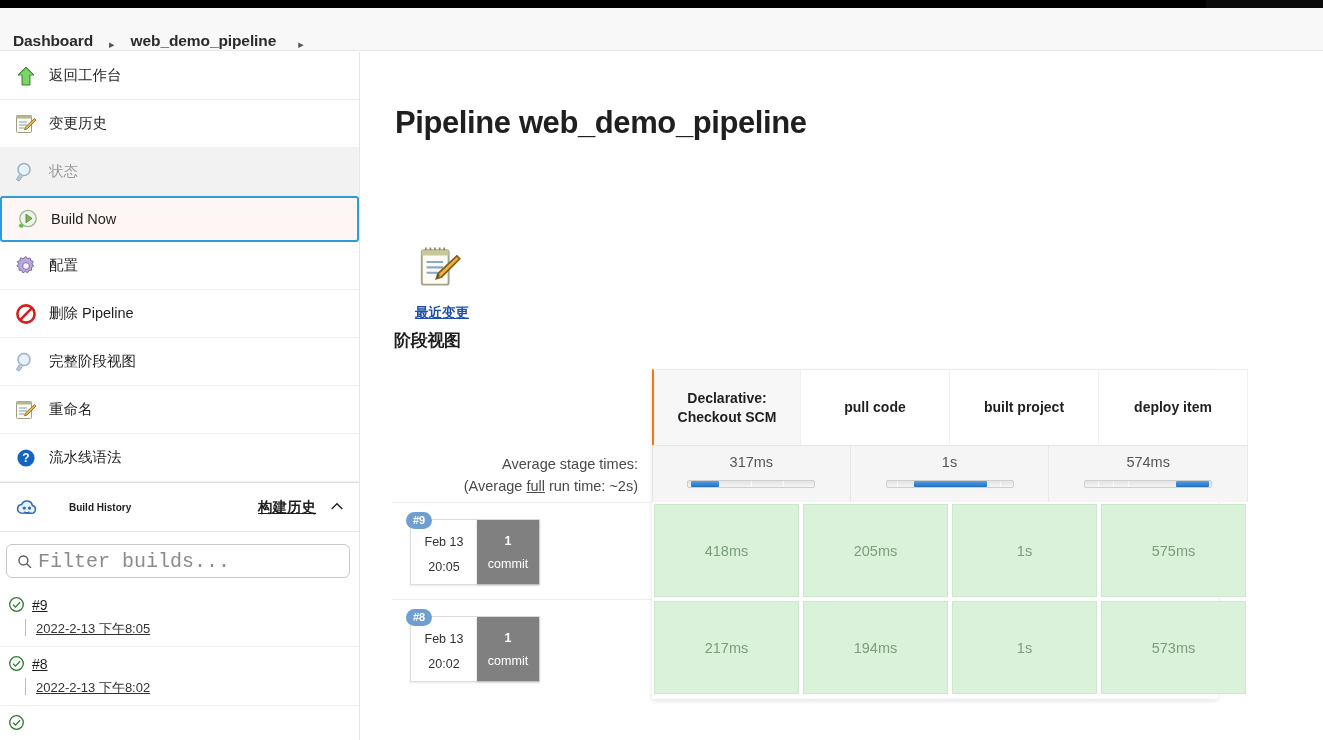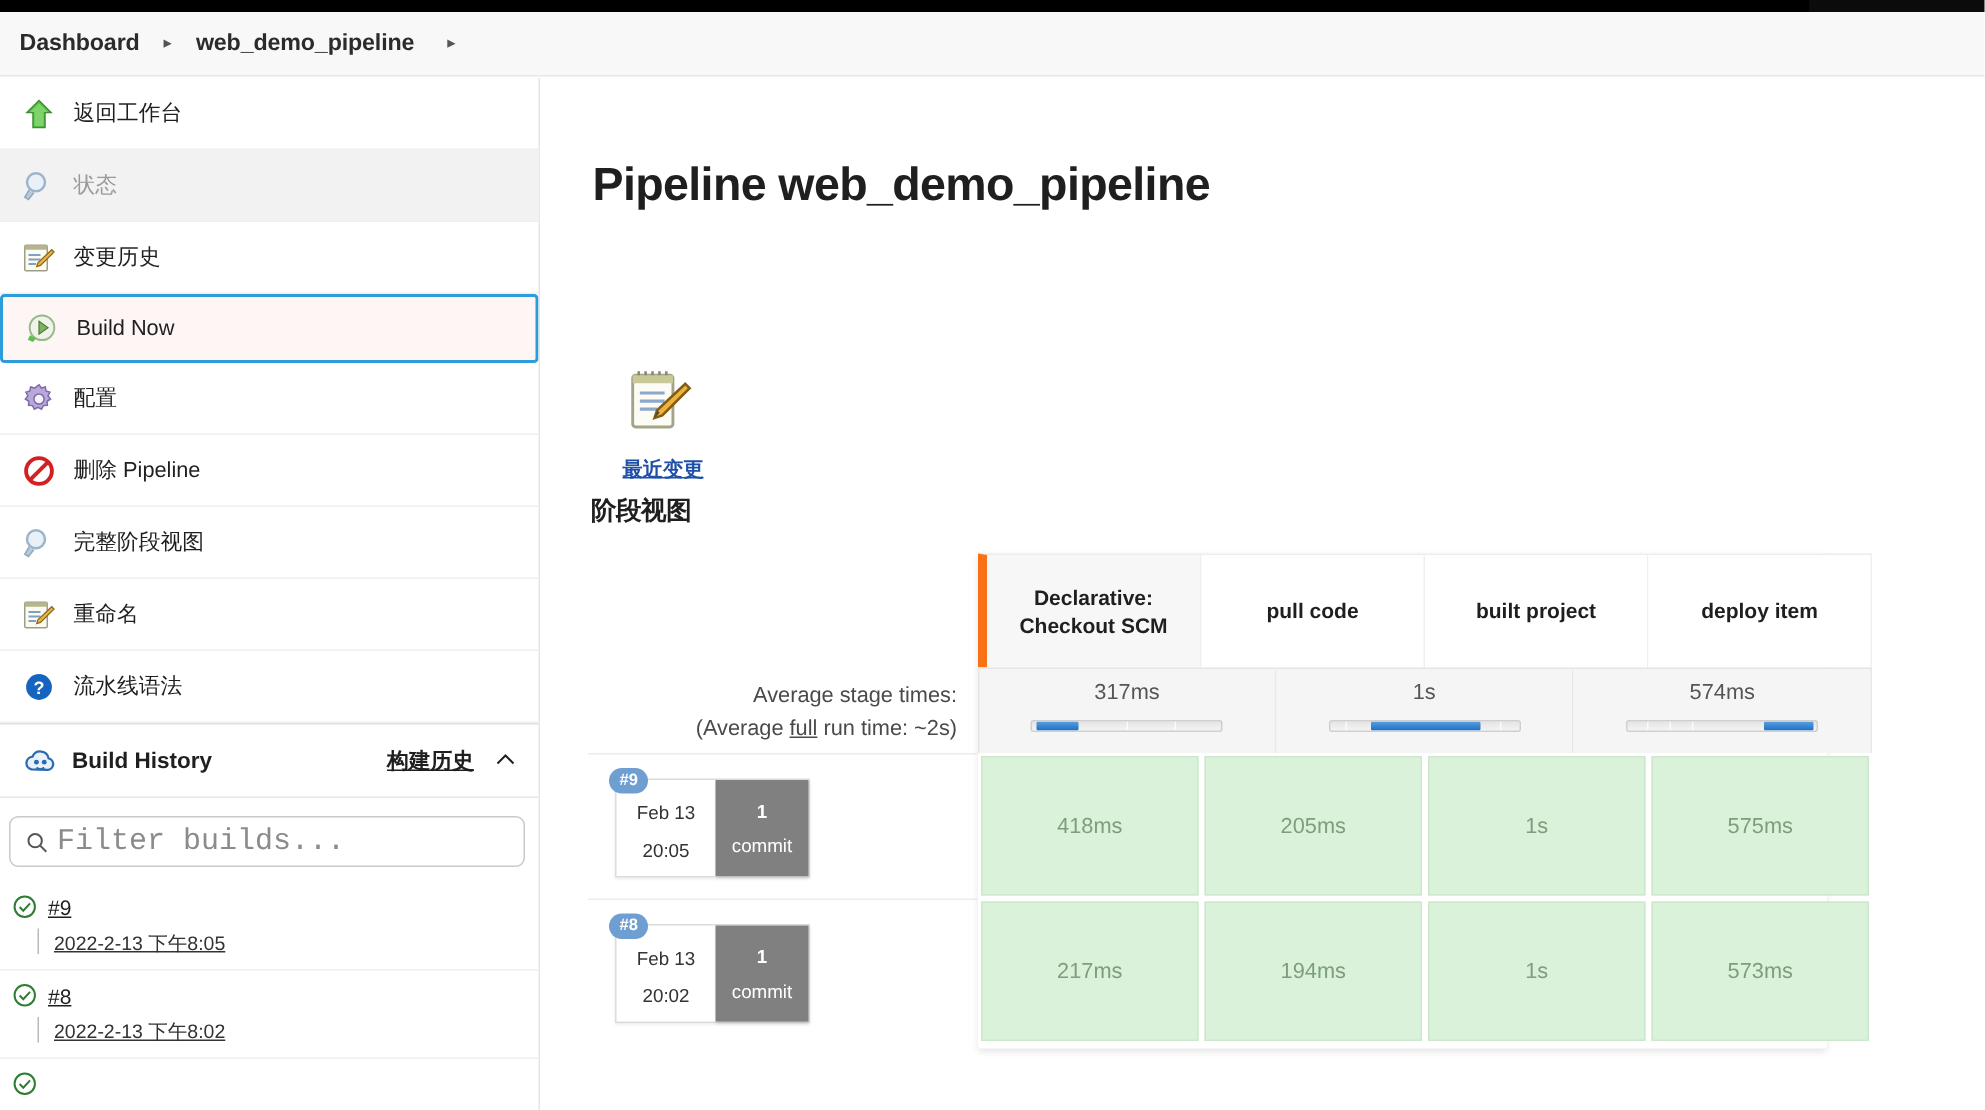--- a/index.html
+++ b/index.html
@@ -22,21 +22,21 @@
     width: 117px; height: 8px;
     background: #0b0b0b;
   }
 
   
   #breadcrumb-bar {
     position: absolute; left: 0; top: 8px;
     width: 1323px; height: 43px;
     background: #f8f8f8;
     border-bottom: 1px solid #e8e8e8;
-    display: flex; align-items: center;
+    display: flex; align-items: flex-end;
     padding-left: 13px;
   }
   .crumb {
     font-size: 15.5px;
     font-weight: bold;
     color: #2b2b2b;
     letter-spacing: -0.1px;
     white-space: nowrap;
   }
   .crumb-sep {
@@ -83,22 +83,22 @@
 
   
   #bh-head {
     height: 50px;
     display: flex; align-items: center;
     padding: 0 14px 0 14px;
     border-bottom: 1px solid #e6e6e6;
     border-top: 1px solid #e0e0e0;
   }
   #bh-title {
-    font-size: 15px; font-weight: bold;
-    margin-left: 8px; flex: 1;
+    font-size: 10px; font-weight: bold;
+    margin-left: 29px; flex: 1;
   }
   #bh-link {
     font-size: 14.5px; font-weight: bold;
     color: #1f1f1f;
     text-decoration: underline;
     margin-right: 13px;
     cursor: pointer;
   }
   #bh-chevron {
     width: 16px; height: 16px;
@@ -212,21 +212,21 @@
     height: 76px;
     display: flex; align-items: center; justify-content: center;
     text-align: center;
     font-size: 14px; font-weight: bold;
     color: #1f1f1f;
     line-height: 1.35;
     background: #fff;
     border-right: 1px solid #efefef;
     border-top: 1px solid #ececec;
   }
-  .hdr-cell.first { background: #f7f7f7; border-left: 6px solid #f97316; }
+  .hdr-cell.first { background: #f7f7f7; border-left: 2px solid #f97316; }
 
   .avg-cell {
     height: 57px;
     background: #f5f5f5;
     border-right: 1px solid #e8e8e8;
     border-top: 1px solid #e5e5e5;
     display: flex; flex-direction: column;
     align-items: center;
     padding-top: 8px;
   }
@@ -340,36 +340,36 @@
 <div id="sidebar">
 
   <div class="side-item">
     <svg class="side-ico" viewBox="0 0 24 24">
       <path d="M12 3 L20 11 H16 V21 H8 V11 H4 Z" fill="#5bbf4a" stroke="#3d8f32" stroke-width="1"></path>
       <path d="M12 5 L18 10.6 H15 V20 H9 V10.6 H6 Z" fill="#7ed36b"></path>
     </svg>
     <span class="side-label">返回工作台</span>
   </div>
 
-  <div class="side-item shaded">
-    <svg class="side-ico" viewBox="0 0 24 24">
-      <circle cx="10" cy="9.5" r="6" fill="#e8f0f8" stroke="#9bb4cc" stroke-width="1.6"></circle>
-      <path d="M5.5 14.5 L2.5 19.5 L5 21 L8.5 16.5" fill="#b8c9da" stroke="#93a8bd" stroke-width="1"></path>
-    </svg>
-    <span class="side-label dim">状态</span>
-  </div>
-
   <div class="side-item">
     <svg class="side-ico" viewBox="0 0 24 24">
       <rect x="2.5" y="3.5" width="15" height="17" rx="1" fill="#fbfbf2" stroke="#9e9e86" stroke-width="1"></rect>
       <rect x="2.5" y="3.5" width="15" height="3" fill="#b5b58f"></rect>
       <path d="M5 10 H13 M5 13 H13 M5 16 H10" stroke="#7f9fc4" stroke-width="1.2"></path>
       <path d="M20.5 6.5 L22 8 L13 17 L10.5 17.7 L11.3 15.2 Z" fill="#f0b545" stroke="#8a6a20" stroke-width="0.9"></path>
     </svg>
     <span class="side-label">变更历史</span>
+  </div>
+
+  <div class="side-item shaded">
+    <svg class="side-ico" viewBox="0 0 24 24">
+      <circle cx="10" cy="9.5" r="6" fill="#e8f0f8" stroke="#9bb4cc" stroke-width="1.6"></circle>
+      <path d="M5.5 14.5 L2.5 19.5 L5 21 L8.5 16.5" fill="#b8c9da" stroke="#93a8bd" stroke-width="1"></path>
+    </svg>
+    <span class="side-label dim">状态</span>
   </div>
 
   <div class="side-item focused">
     <svg class="side-ico" viewBox="0 0 24 24">
       <circle cx="12" cy="11.5" r="8.2" fill="#eef4ea" stroke="#9bb68c" stroke-width="1.3"></circle>
       <path d="M10 7.2 L16 11.5 L10 15.8 Z" fill="#7fb35f" stroke="#4e7a36" stroke-width="0.8"></path>
       <path d="M4 16.5 L8 18.5 L6 21 L2.5 19.5 Z" fill="#5bbf4a"></path>
     </svg>
     <span class="side-label">Build Now</span>
   </div>

